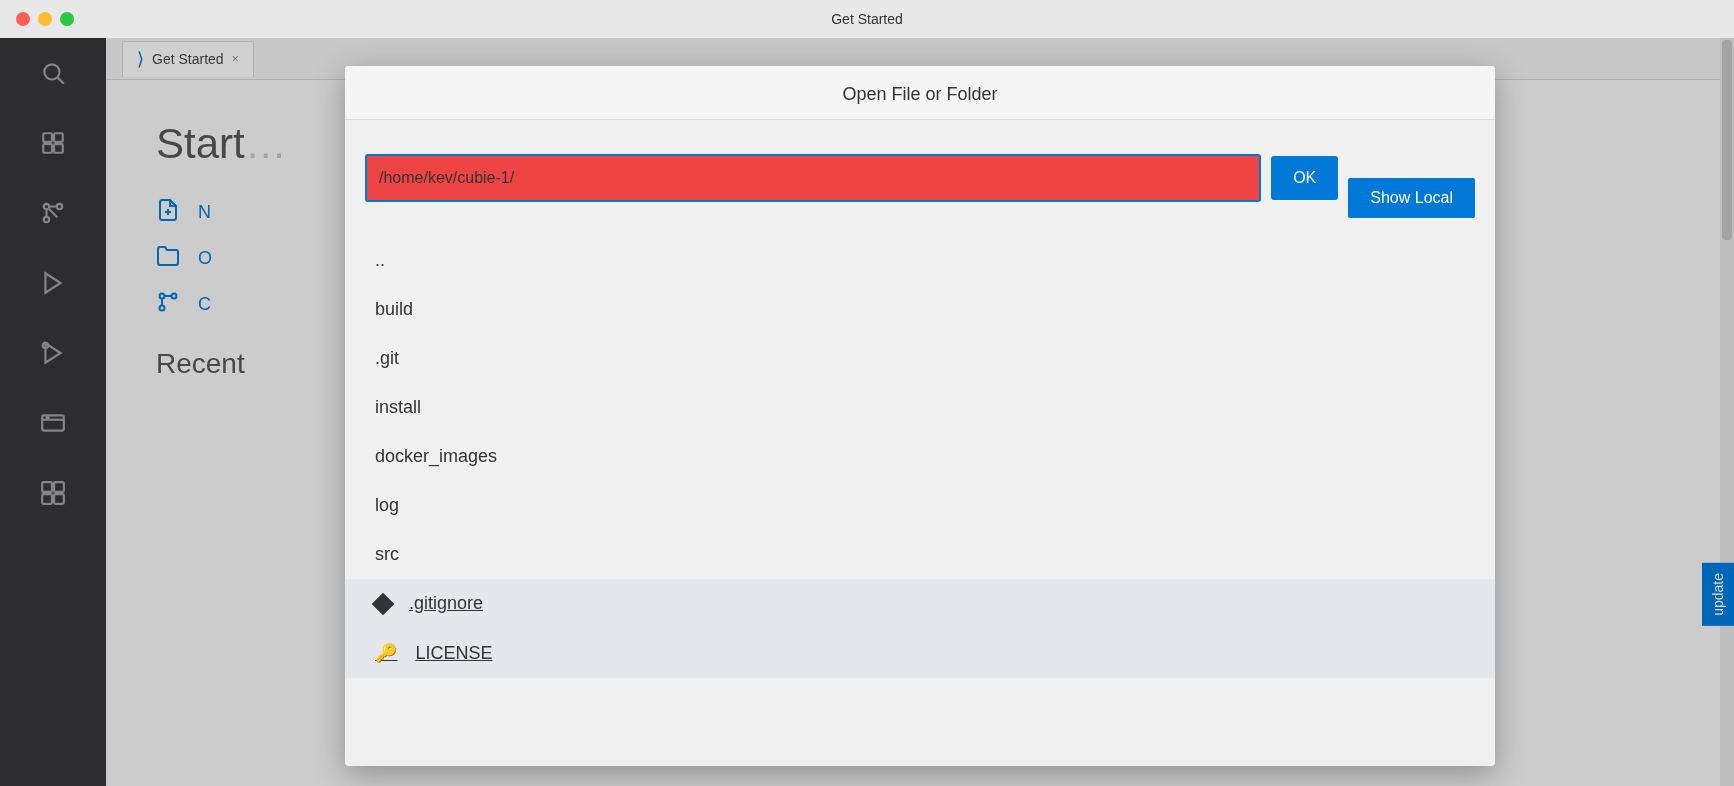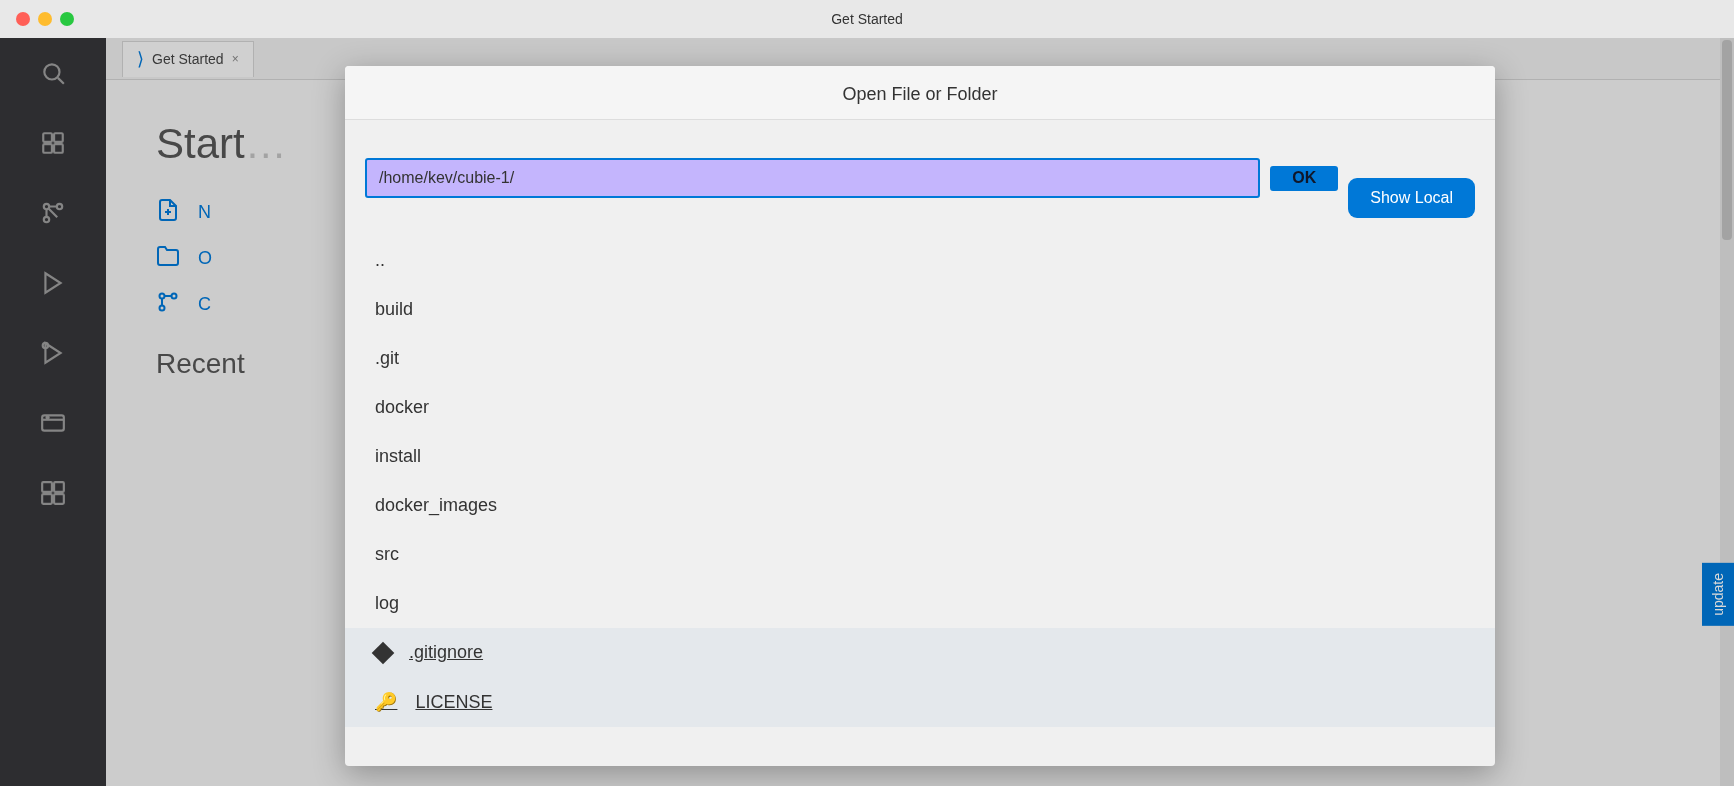--- a/index.html
+++ b/index.html
@@ -204,48 +204,48 @@
     .modal-toolbar {
       display: flex;
       align-items: center;
       gap: 10px;
       padding: 18px 20px;
       background: #f0f0f0;
     }
 
     .path-input {
       flex: 1;
-      height: 40px;
+      height: 48px;
       border: 2px solid #0078d7;
       border-radius: 3px;
       padding: 0 12px;
       font-size: 16px;
       color: #333;
-      background: #c4b5fd;
+      background: #ef4444;
       outline: none;
     }
 
     .btn-ok {
-      height: 25px;
+      height: 44px;
       padding: 0 22px;
       background: #0078d7;
-      color: #0f172a;
+      color: #ffffff;
       border: none;
       border-radius: 3px;
       font-size: 16px;
       cursor: pointer;
-      font-weight: 700;
+      font-weight: 400;
     }
     .btn-show-local {
       height: 40px;
       padding: 0 22px;
       background: #0078d7;
       color: white;
       border: none;
-      border-radius: 9px;
+      border-radius: 2px;
       font-size: 16px;
       cursor: pointer;
       font-weight: 500;
       margin-top: 40px;
     }
 
     .file-list {
       background: #f0f0f0;
       padding: 0;
     }
@@ -402,33 +402,30 @@
         <div class="file-item">
               <span>..</span>
             </div>
             <div class="file-item">
               <span>build</span>
             </div>
             <div class="file-item">
               <span>.git</span>
             </div>
             <div class="file-item">
-              <span>docker</span>
-            </div>
-            <div class="file-item">
               <span>install</span>
             </div>
             <div class="file-item">
               <span>docker_images</span>
             </div>
             <div class="file-item">
+              <span>log</span>
+            </div>
+            <div class="file-item">
               <span>src</span>
-            </div>
-            <div class="file-item">
-              <span>log</span>
             </div>
             <div class="file-item selected">
               <span style="display:inline-block;width:16px;height:16px;background:#333;transform:rotate(45deg);vertical-align:middle;margin-right:8px;"></span>
               <span>.gitignore</span>
             </div>
             <div class="file-item selected">
               <span style="font-size:18px;margin-right:8px;">🔑</span>
               <span>LICENSE</span>
             </div>
           </div>

